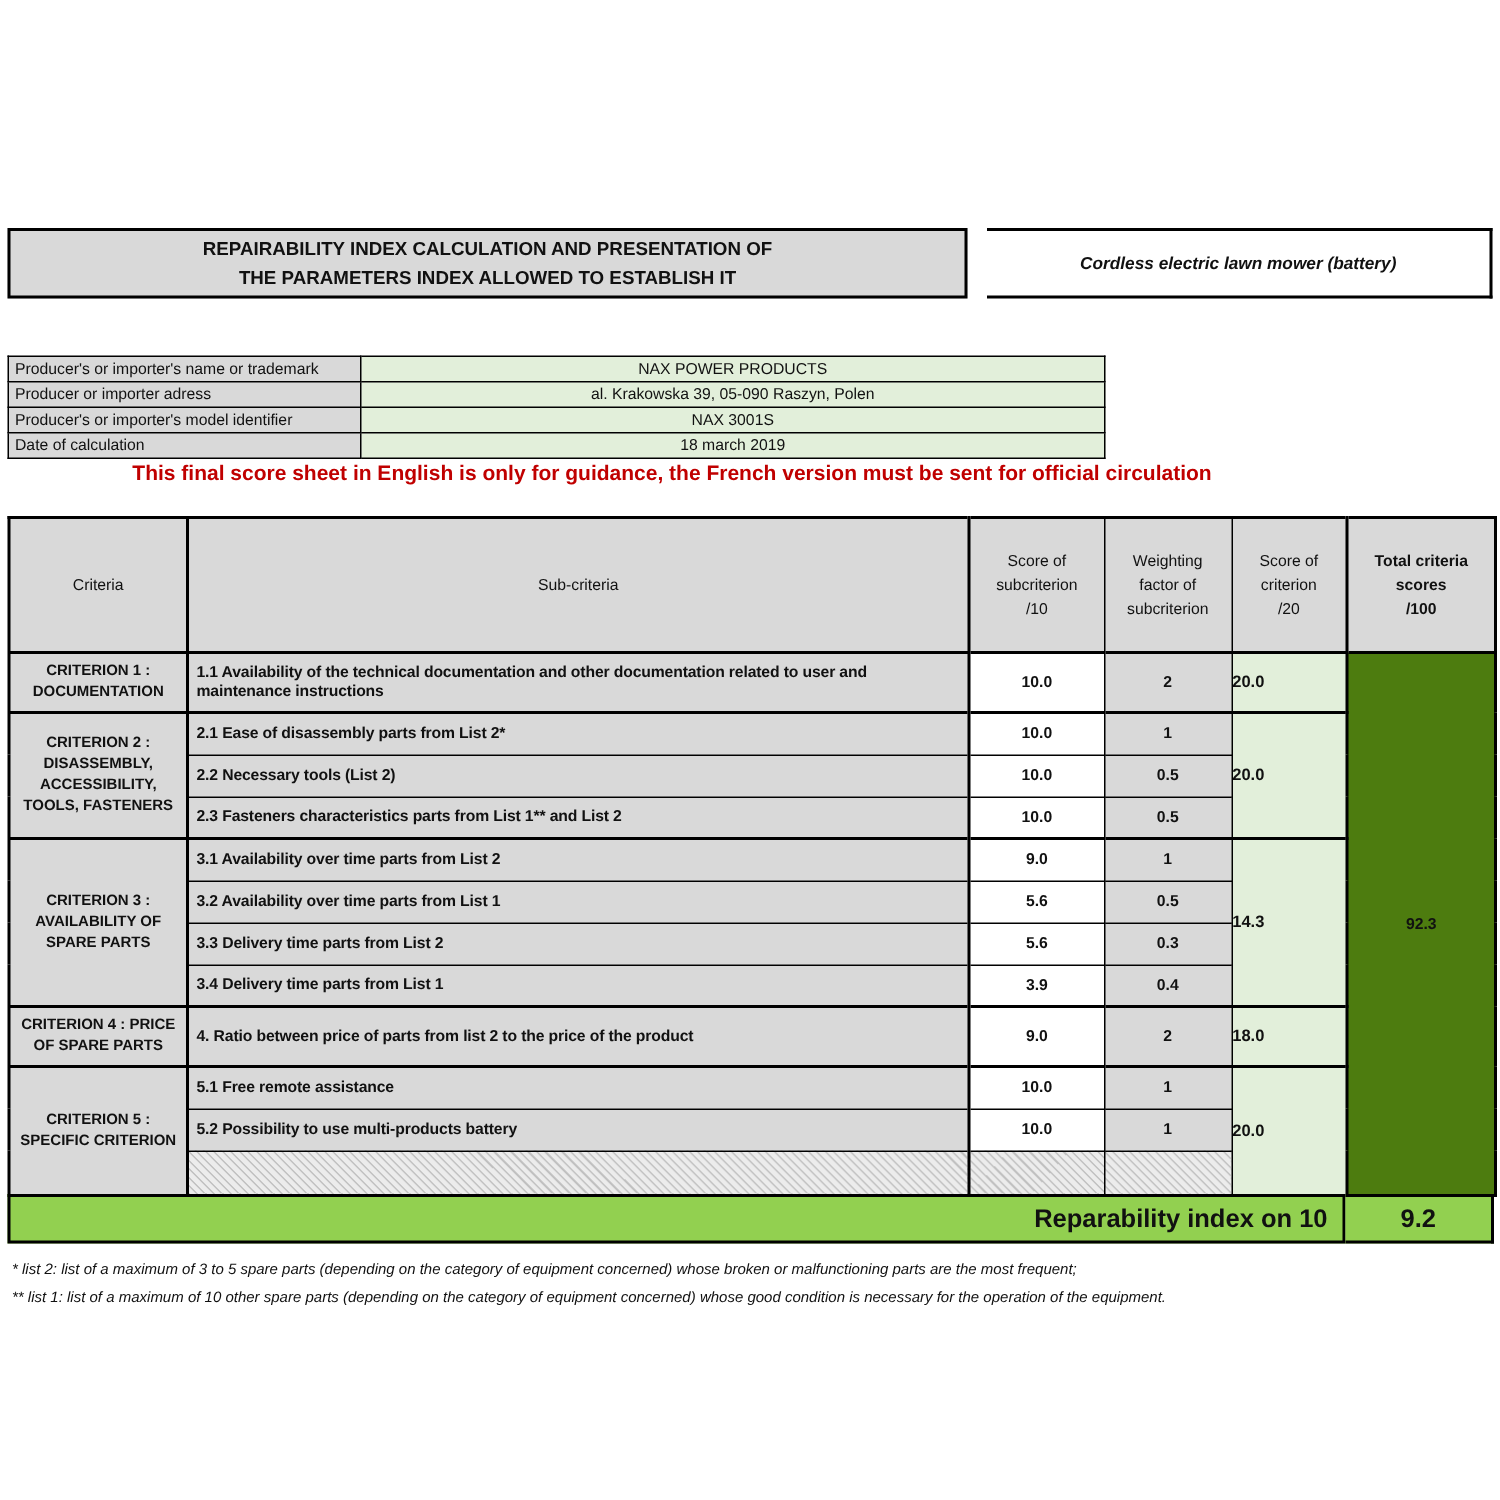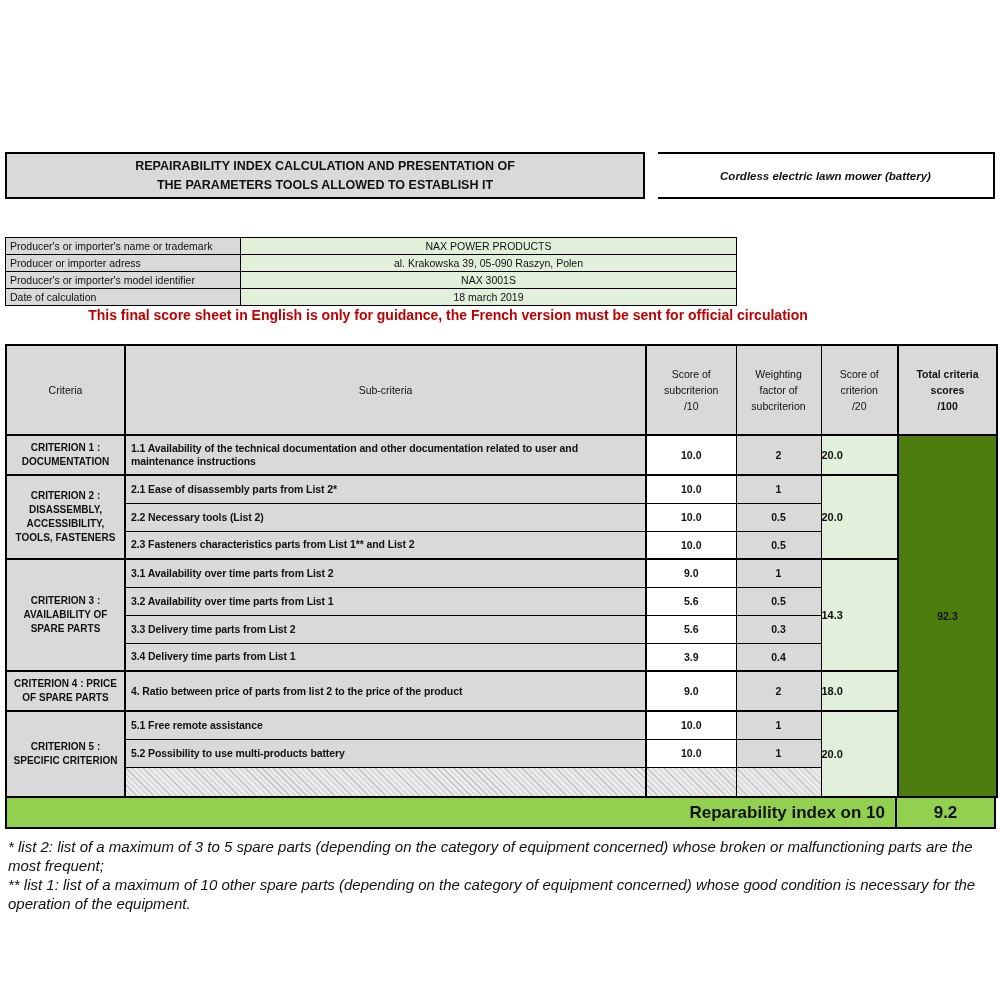--- a/index.html
+++ b/index.html
@@ -86,31 +86,31 @@
     display: flex; align-items: center; justify-content: flex-end;
     padding-right: 10px; font-weight: bold; font-size: 17px;
   }
   .result-value {
     flex: 1; background: #92D050; border: 2px solid #000; border-left: none;
     display: flex; align-items: center; justify-content: center;
     font-weight: bold; font-size: 17px;
   }
 
   
-  .footnotes { margin-top: 8px; padding-left: 3px; font-style: italic; font-size: 15px; line-height: 19px; }
+  .footnotes { margin-top: 8px; padding-left: 3px; font-style: italic; font-size: 10px; line-height: 19px; }
 </style>
 </head>
 <body>
 
 <div class="page">
 
   <div class="titlebar">
     <div class="title-main">
       <div>REPAIRABILITY INDEX CALCULATION AND PRESENTATION OF</div>
-      <div>THE PARAMETERS TOOLS ALLOWED TO ESTABLISH IT</div>
+      <div>THE PARAMETERS INDEX ALLOWED TO ESTABLISH IT</div>
     </div>
     <div class="title-product">Cordless electric lawn mower (battery)</div>
   </div>
 
   <table class="infotable">
     <tbody>
       <tr>
         <td class="lbl">Producer's or importer's name or trademark</td>
         <td class="val">NAX POWER PRODUCTS</td>
       </tr>

